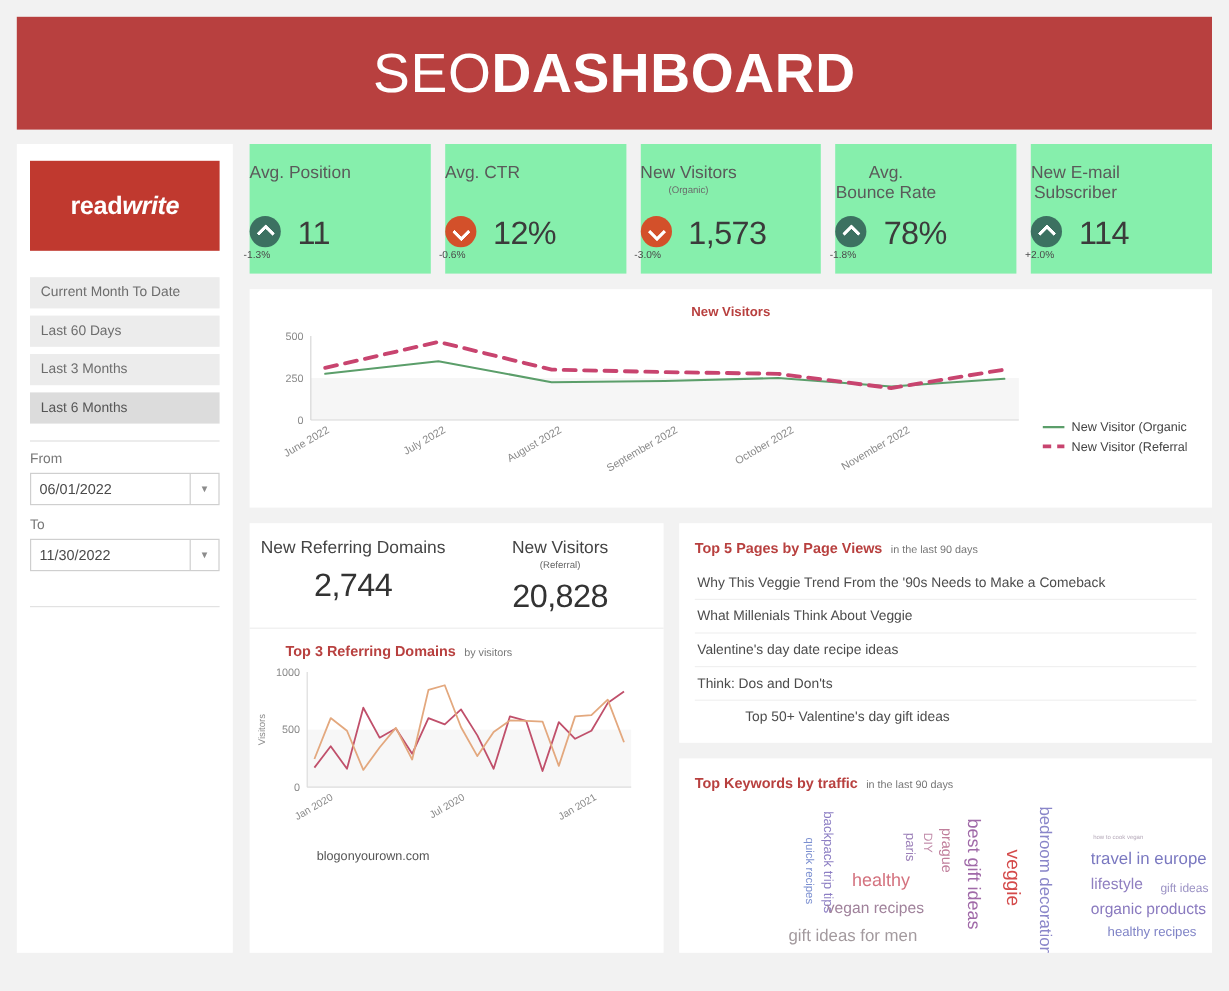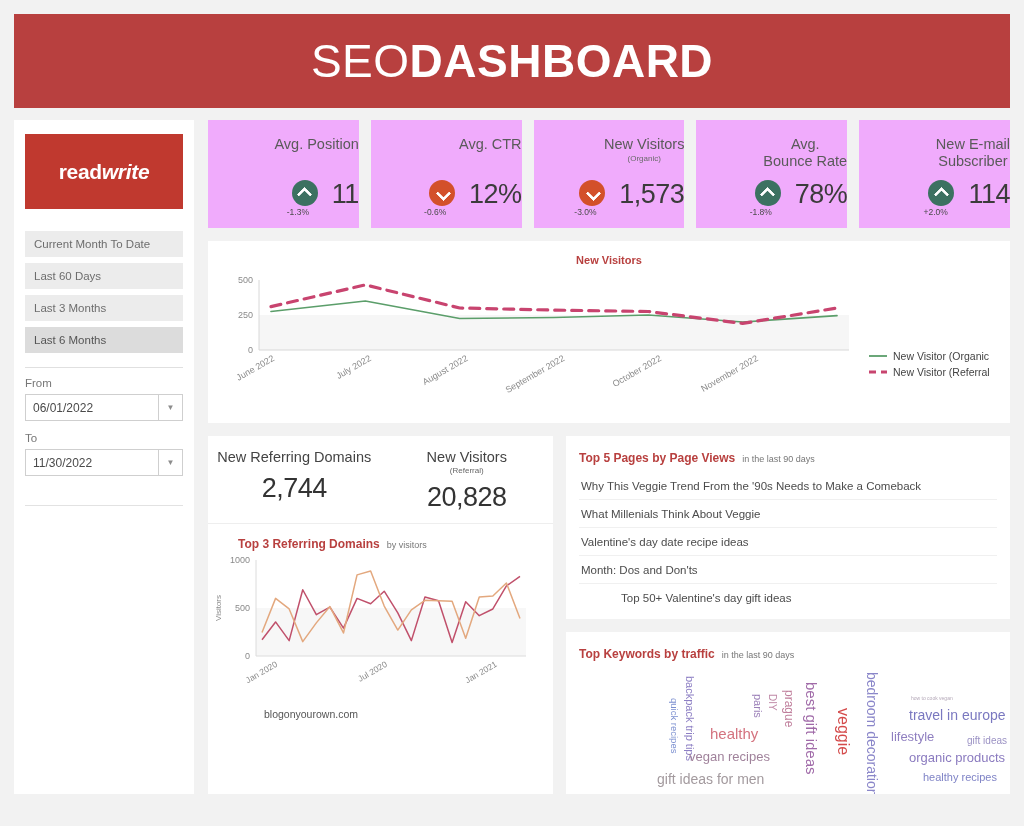--- a/index.html
+++ b/index.html
@@ -54,22 +54,22 @@
   .date-input .caret {
     width: 24px; border-left: 1px solid #cfcfcf;
     display: flex; align-items: center; justify-content: center;
     color: #8c8c8c; font-size: 8px;
   }
   .bottom-sep { border-top: 1px solid #e2e2e2; margin-top: 18px; }
 
   
   .kpi-row { display: flex; gap: 12px; height: 108px; }
   .kpi {
-    flex: 1; background: #f0abfc; position: relative;
-    display: flex; flex-direction: column; align-items: flex-end;
+    flex: 1; background: #86efac; position: relative;
+    display: flex; flex-direction: column; align-items: flex-start;
     padding-top: 16px;
   }
   .kpi-title { font-size: 14.5px; color: #5a5a5a; text-align: center; line-height: 1.15; }
   .kpi-sub { font-size: 8px; color: #6a6a6a; margin-top: 1px; }
   .kpi-body { display: flex; align-items: center; gap: 10px; margin-top: auto; margin-bottom: 18px; }
   .kpi-badge { position: relative; width: 30px; height: 30px; }
   .circ { width: 26px; height: 26px; border-radius: 50%; display: flex; align-items: center; justify-content: center; }
   .circ.up { background: #3c7161; }
   .circ.down { background: #d3502a; }
   .chev { width: 11px; height: 11px; position: relative; }
@@ -335,21 +335,21 @@
         <div class="right-lower">
 
           <div class="panel list-panel">
             <div class="list-head">
               <span class="panel-title">Top 5 Pages by Page Views</span><span class="panel-sub">in the last 90 days</span>
             </div>
             <div id="pages-list">
                 <div class="list-item">Why This Veggie Trend From the '90s Needs to Make a Comeback</div>
                 <div class="list-item">What Millenials Think About Veggie</div>
                 <div class="list-item">Valentine's day date recipe ideas</div>
-                <div class="list-item">Month: Dos and Don'ts</div>
+                <div class="list-item">Think: Dos and Don'ts</div>
                 <div class="list-item">Top 50+ Valentine's day gift ideas</div>
               </div>
           </div>
 
           <div class="panel kw-panel">
             <div class="list-head">
               <span class="panel-title">Top Keywords by traffic</span><span class="panel-sub">in the last 90 days</span>
             </div>
             <div class="cloud" id="cloud">
                 <span class="kw vert" style="left: 116px; top: 8px; font-size: 11px; color: rgb(141, 127, 196); transform: rotate(90deg);">backpack trip tips</span>
@@ -358,21 +358,21 @@
                 <span class="kw vert" style="left: 198px; top: 26px; font-size: 10px; color: rgb(192, 138, 168); transform: rotate(90deg);">DIY</span>
                 <span class="kw vert" style="left: 216px; top: 22px; font-size: 12px; color: rgb(192, 127, 156); transform: rotate(90deg);">prague</span>
                 <span class="kw" style="left: 131px; top: 58px; font-size: 15px; color: rgb(212, 115, 127);">healthy</span>
                 <span class="kw" style="left: 110px; top: 82px; font-size: 13px; color: rgb(160, 130, 155);">vegan recipes</span>
                 <span class="kw" style="left: 78px; top: 104px; font-size: 14px; color: rgb(163, 154, 158);">gift ideas for men</span>
                 <span class="kw vert" style="left: 240px; top: 14px; font-size: 15px; color: rgb(160, 106, 168); transform: rotate(90deg);">best gift ideas</span>
                 <span class="kw vert" style="left: 272px; top: 40px; font-size: 16px; color: rgb(212, 74, 74); transform: rotate(90deg);">veggie</span>
                 <span class="kw vert" style="left: 300px; top: 4px; font-size: 14px; color: rgb(138, 134, 201); transform: rotate(90deg);">bedroom decoration</span>
                 <span class="kw" style="left: 332px; top: 28px; font-size: 5px; color: rgb(180, 168, 184);">how to cook vegan</span>
                 <span class="kw" style="left: 330px; top: 40px; font-size: 14px; color: rgb(122, 120, 192);">travel in europe</span>
-                <span class="kw" style="left: 312px; top: 62px; font-size: 13px; color: rgb(143, 127, 192);">lifestyle</span>
+                <span class="kw" style="left: 330px; top: 62px; font-size: 13px; color: rgb(143, 127, 192);">lifestyle</span>
                 <span class="kw" style="left: 388px; top: 68px; font-size: 10px; color: rgb(155, 146, 196);">gift ideas</span>
                 <span class="kw" style="left: 330px; top: 83px; font-size: 13px; color: rgb(138, 122, 191);">organic products</span>
                 <span class="kw" style="left: 344px; top: 104px; font-size: 11px; color: rgb(127, 131, 198);">healthy recipes</span>
               </div>
           </div>
 
         </div>
       </div>
     </div>
   </div>

